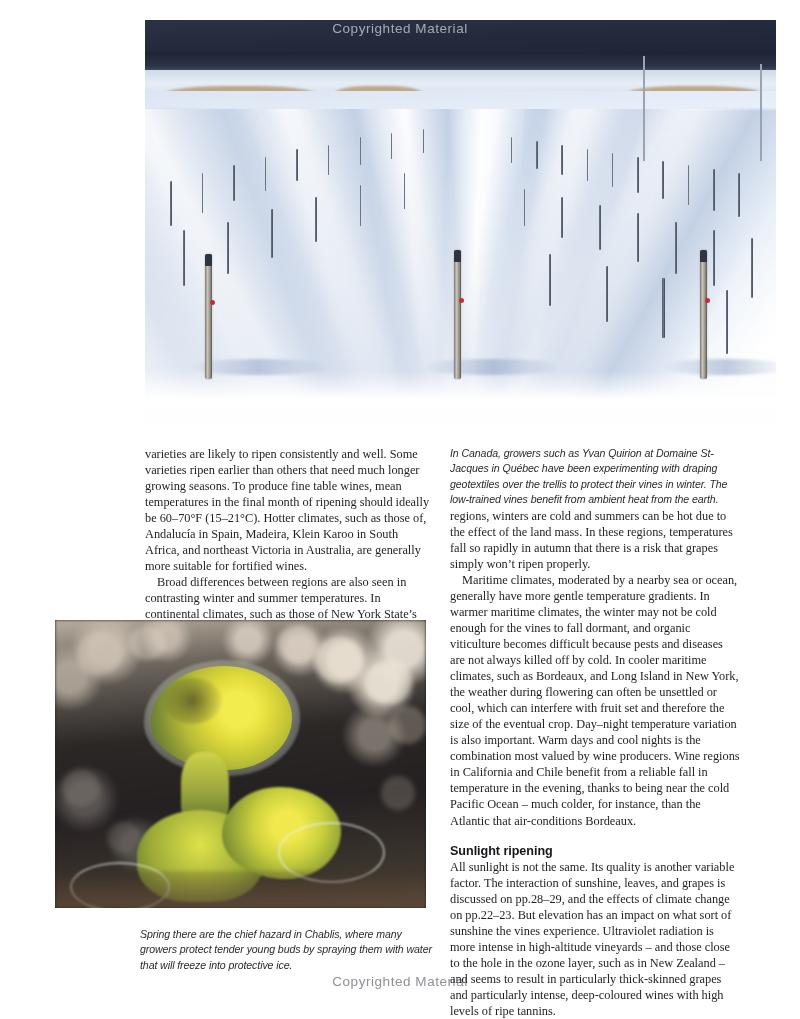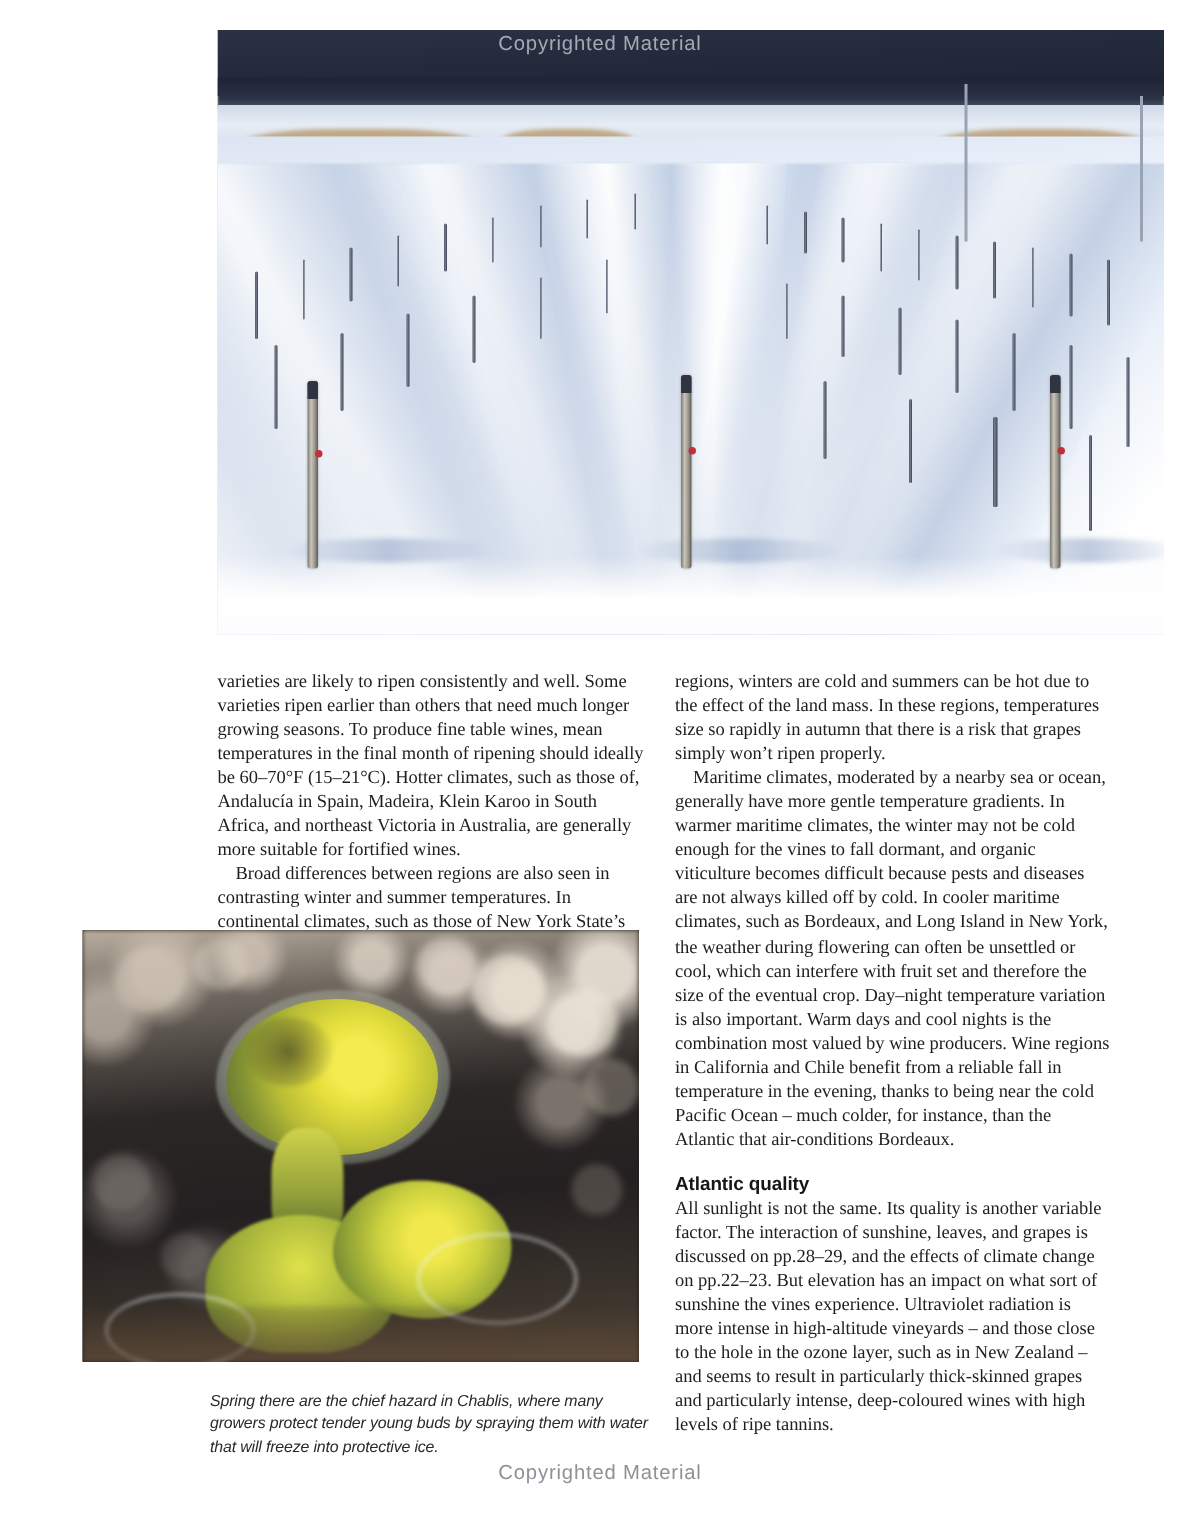--- a/index.html
+++ b/index.html
@@ -387,25 +387,26 @@
   <div class="pb-ice-rim" style="left:4%;top:84%;width:26%;height:16%;"></div>
   <div class="pb-ground"></div>
 </figure>
 
 <div class="col-left">
   <p class="body">varieties are likely to ripen consistently and well. Some varieties ripen earlier than others that need much longer growing seasons. To produce fine table wines, mean temperatures in the final month of ripening should ideally be 60–70°F (15–21°C). Hotter climates, such as those of, Andalucía in Spain, Madeira, Klein Karoo in South Africa, and northeast Victoria in Australia, are generally more suitable for fortified wines.</p>
   <p class="body">Broad differences between regions are also seen in contrasting winter and summer temperatures. In continental climates, such as those of New York State’s Finger Lakes, eastern Washington State, Ontario in Canada, and Germany’s more northerly wine</p>
 </div>
 
 <div class="col-right">
-
-  <p class="body">regions, winters are cold and summers can be hot due to the effect of the land mass. In these regions, temperatures size so rapidly in autumn that there is a risk that grapes simply won’t ripen properly.</p>
+  <p class="caption caption-vineyard">In Canada, growers such as Yvan Quirion at Domaine St-Jacques in Québec have been experimenting with draping geotextiles over the trellis to protect their vines in winter. The low-trained vines benefit from ambient heat from the earth.</p>
+
+  <p class="body">regions, winters are cold and summers can be hot due to the effect of the land mass. In these regions, temperatures fall so rapidly in autumn that there is a risk that grapes simply won’t ripen properly.</p>
   <p class="body">Maritime climates, moderated by a nearby sea or ocean, generally have more gentle temperature gradients. In warmer maritime climates, the winter may not be cold enough for the vines to fall dormant, and organic viticulture becomes difficult because pests and diseases are not always killed off by cold. In cooler maritime climates, such as Bordeaux, and Long Island in New York, the weather during flowering can often be unsettled or cool, which can interfere with fruit set and therefore the size of the eventual crop. Day–night temperature variation is also important. Warm days and cool nights is the combination most valued by wine producers. Wine regions in California and Chile benefit from a reliable fall in temperature in the evening, thanks to being near the cold Pacific Ocean – much colder, for instance, than the Atlantic that air-conditions Bordeaux.</p>
 
-  <h2 class="section-heading">Atlantic quality</h2>
+  <h2 class="section-heading">Sunlight ripening</h2>
   <p class="body">All sunlight is not the same. Its quality is another variable factor. The interaction of sunshine, leaves, and grapes is discussed on pp.28–29, and the effects of climate change on pp.22–23. But elevation has an impact on what sort of sunshine the vines experience. Ultraviolet radiation is more intense in high-altitude vineyards – and those close to the hole in the ozone layer, such as in New Zealand – and seems to result in particularly thick-skinned grapes and particularly intense, deep-coloured wines with high levels of ripe tannins.</p>
 </div>
 
 <div style="position:absolute;left:140px;top:927px;width:292px;z-index:5;">
   <p class="caption">Spring there are the chief hazard in Chablis, where many growers protect tender young buds by spraying them with water that will freeze into protective ice.</p>
 </div>
 
 <div class="watermark watermark-bottom">Copyrighted Material</div>
 
 </body></html>

